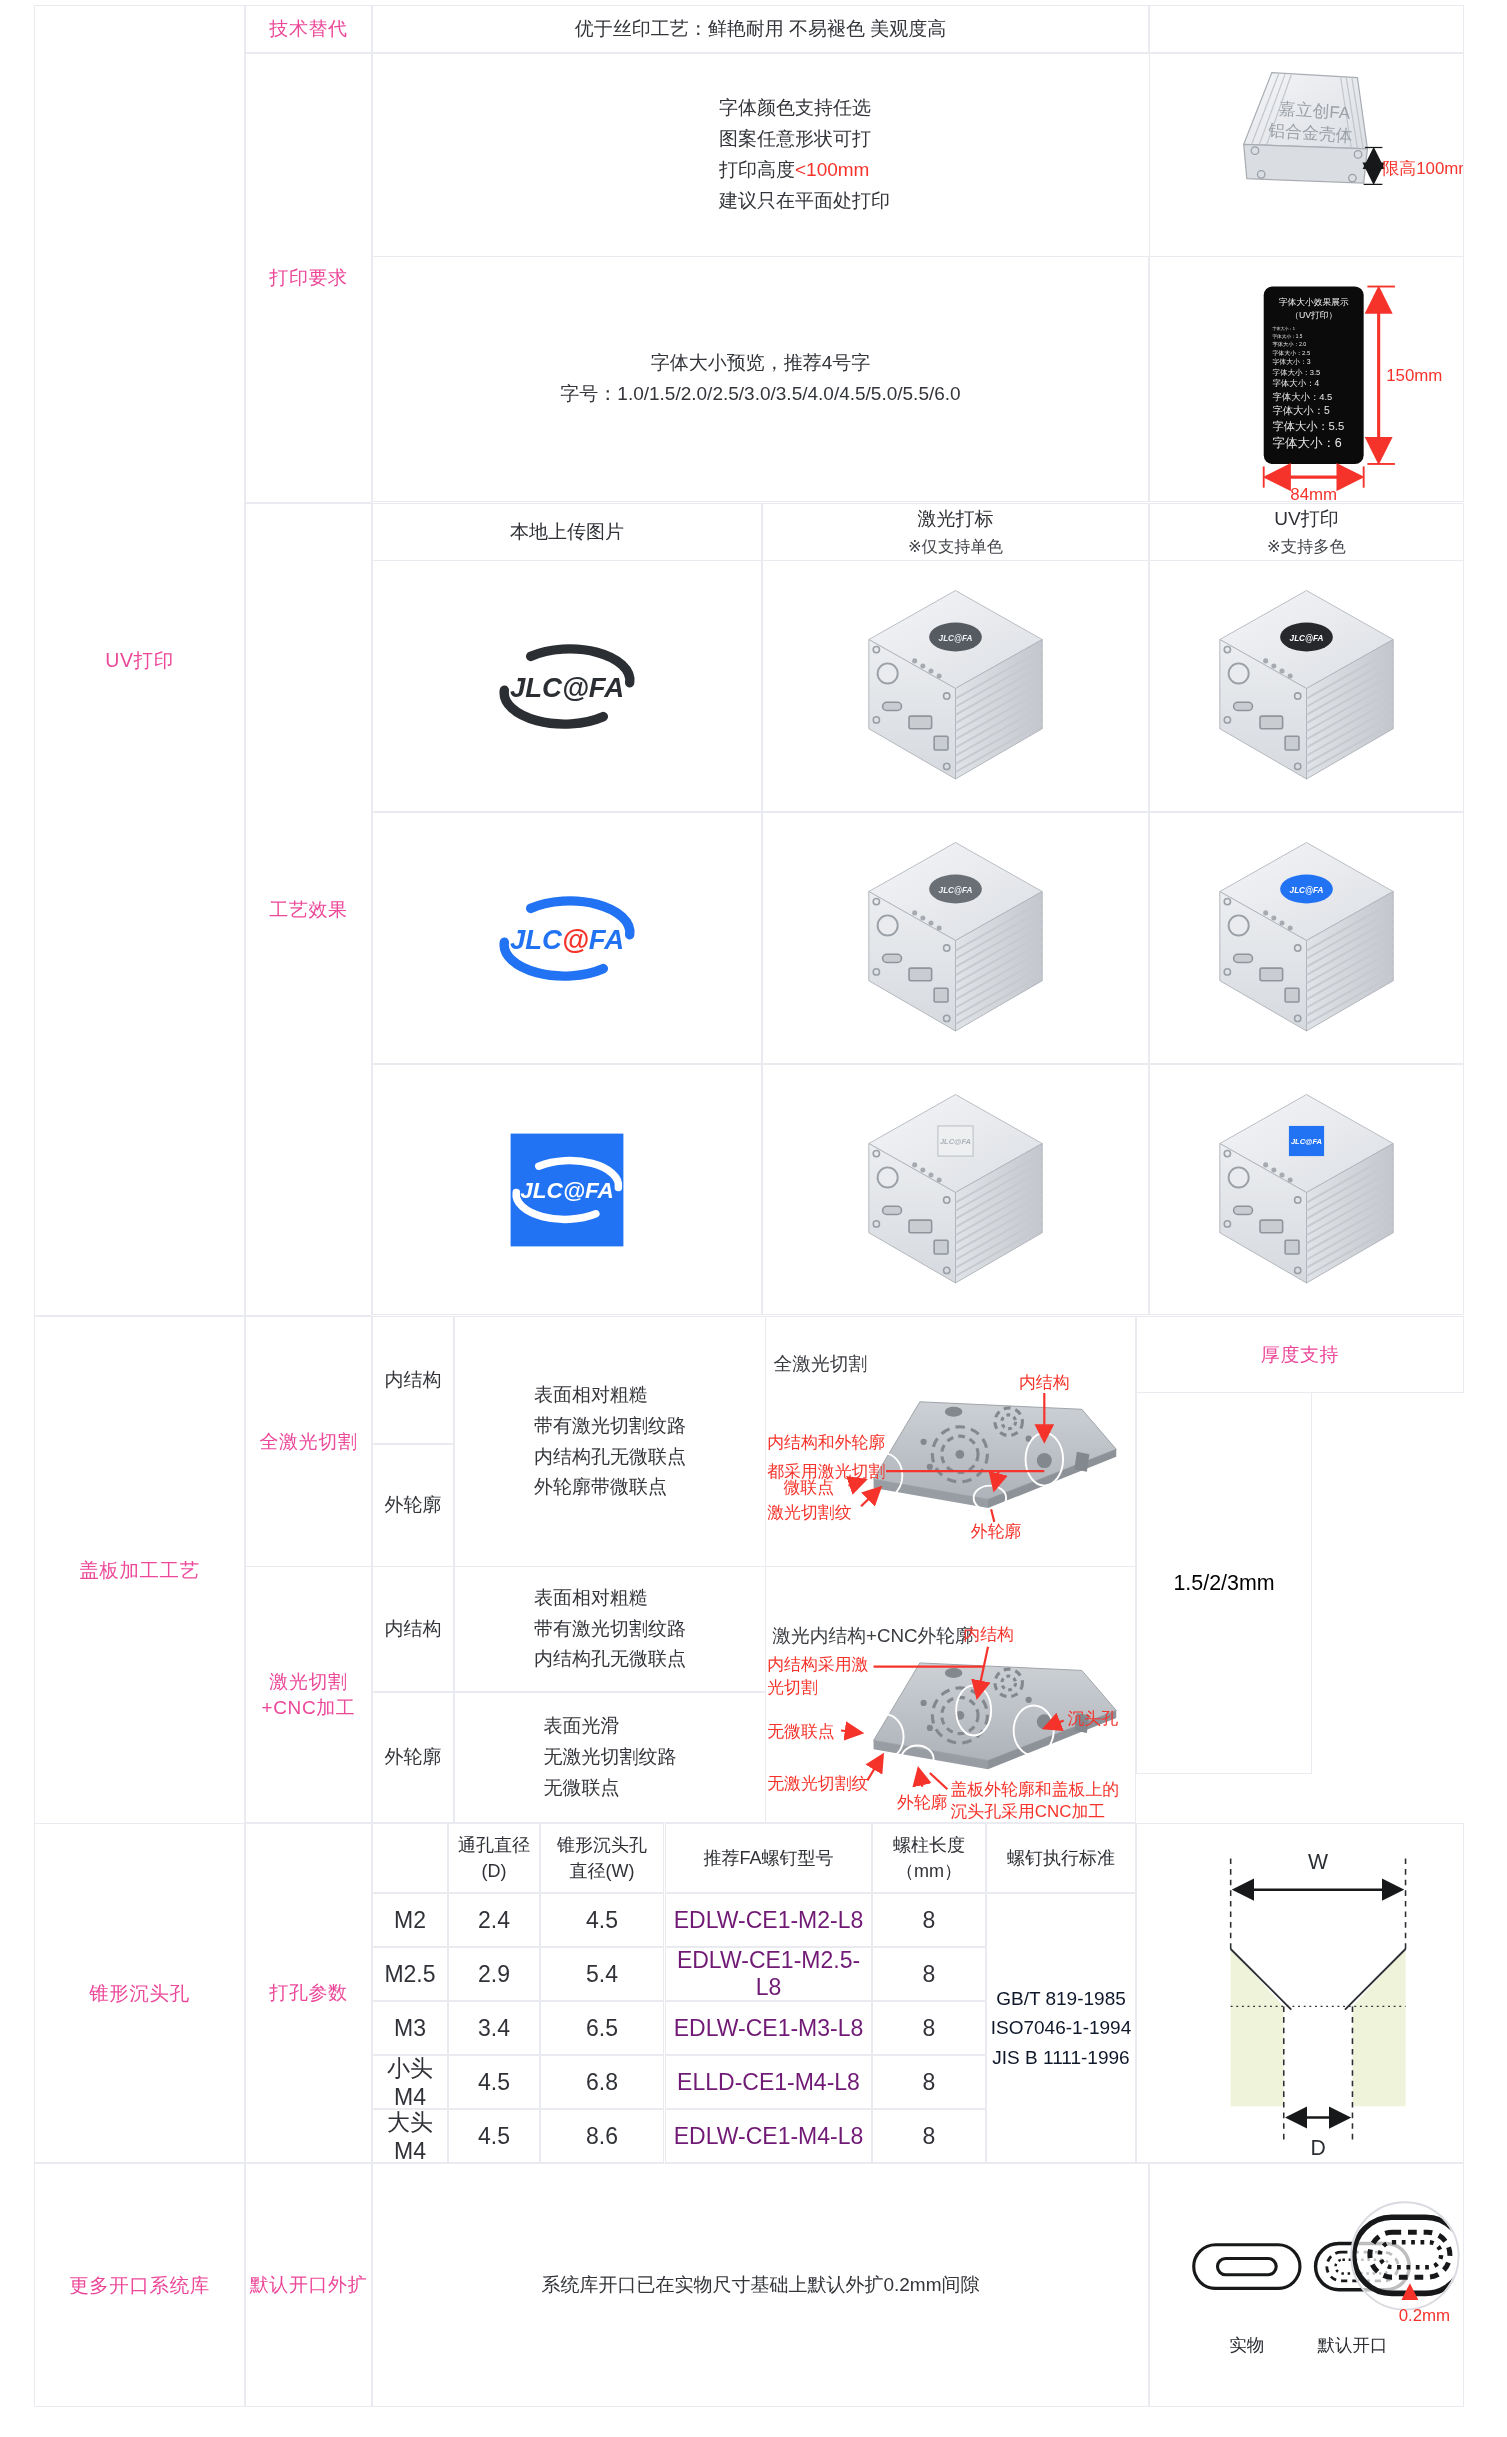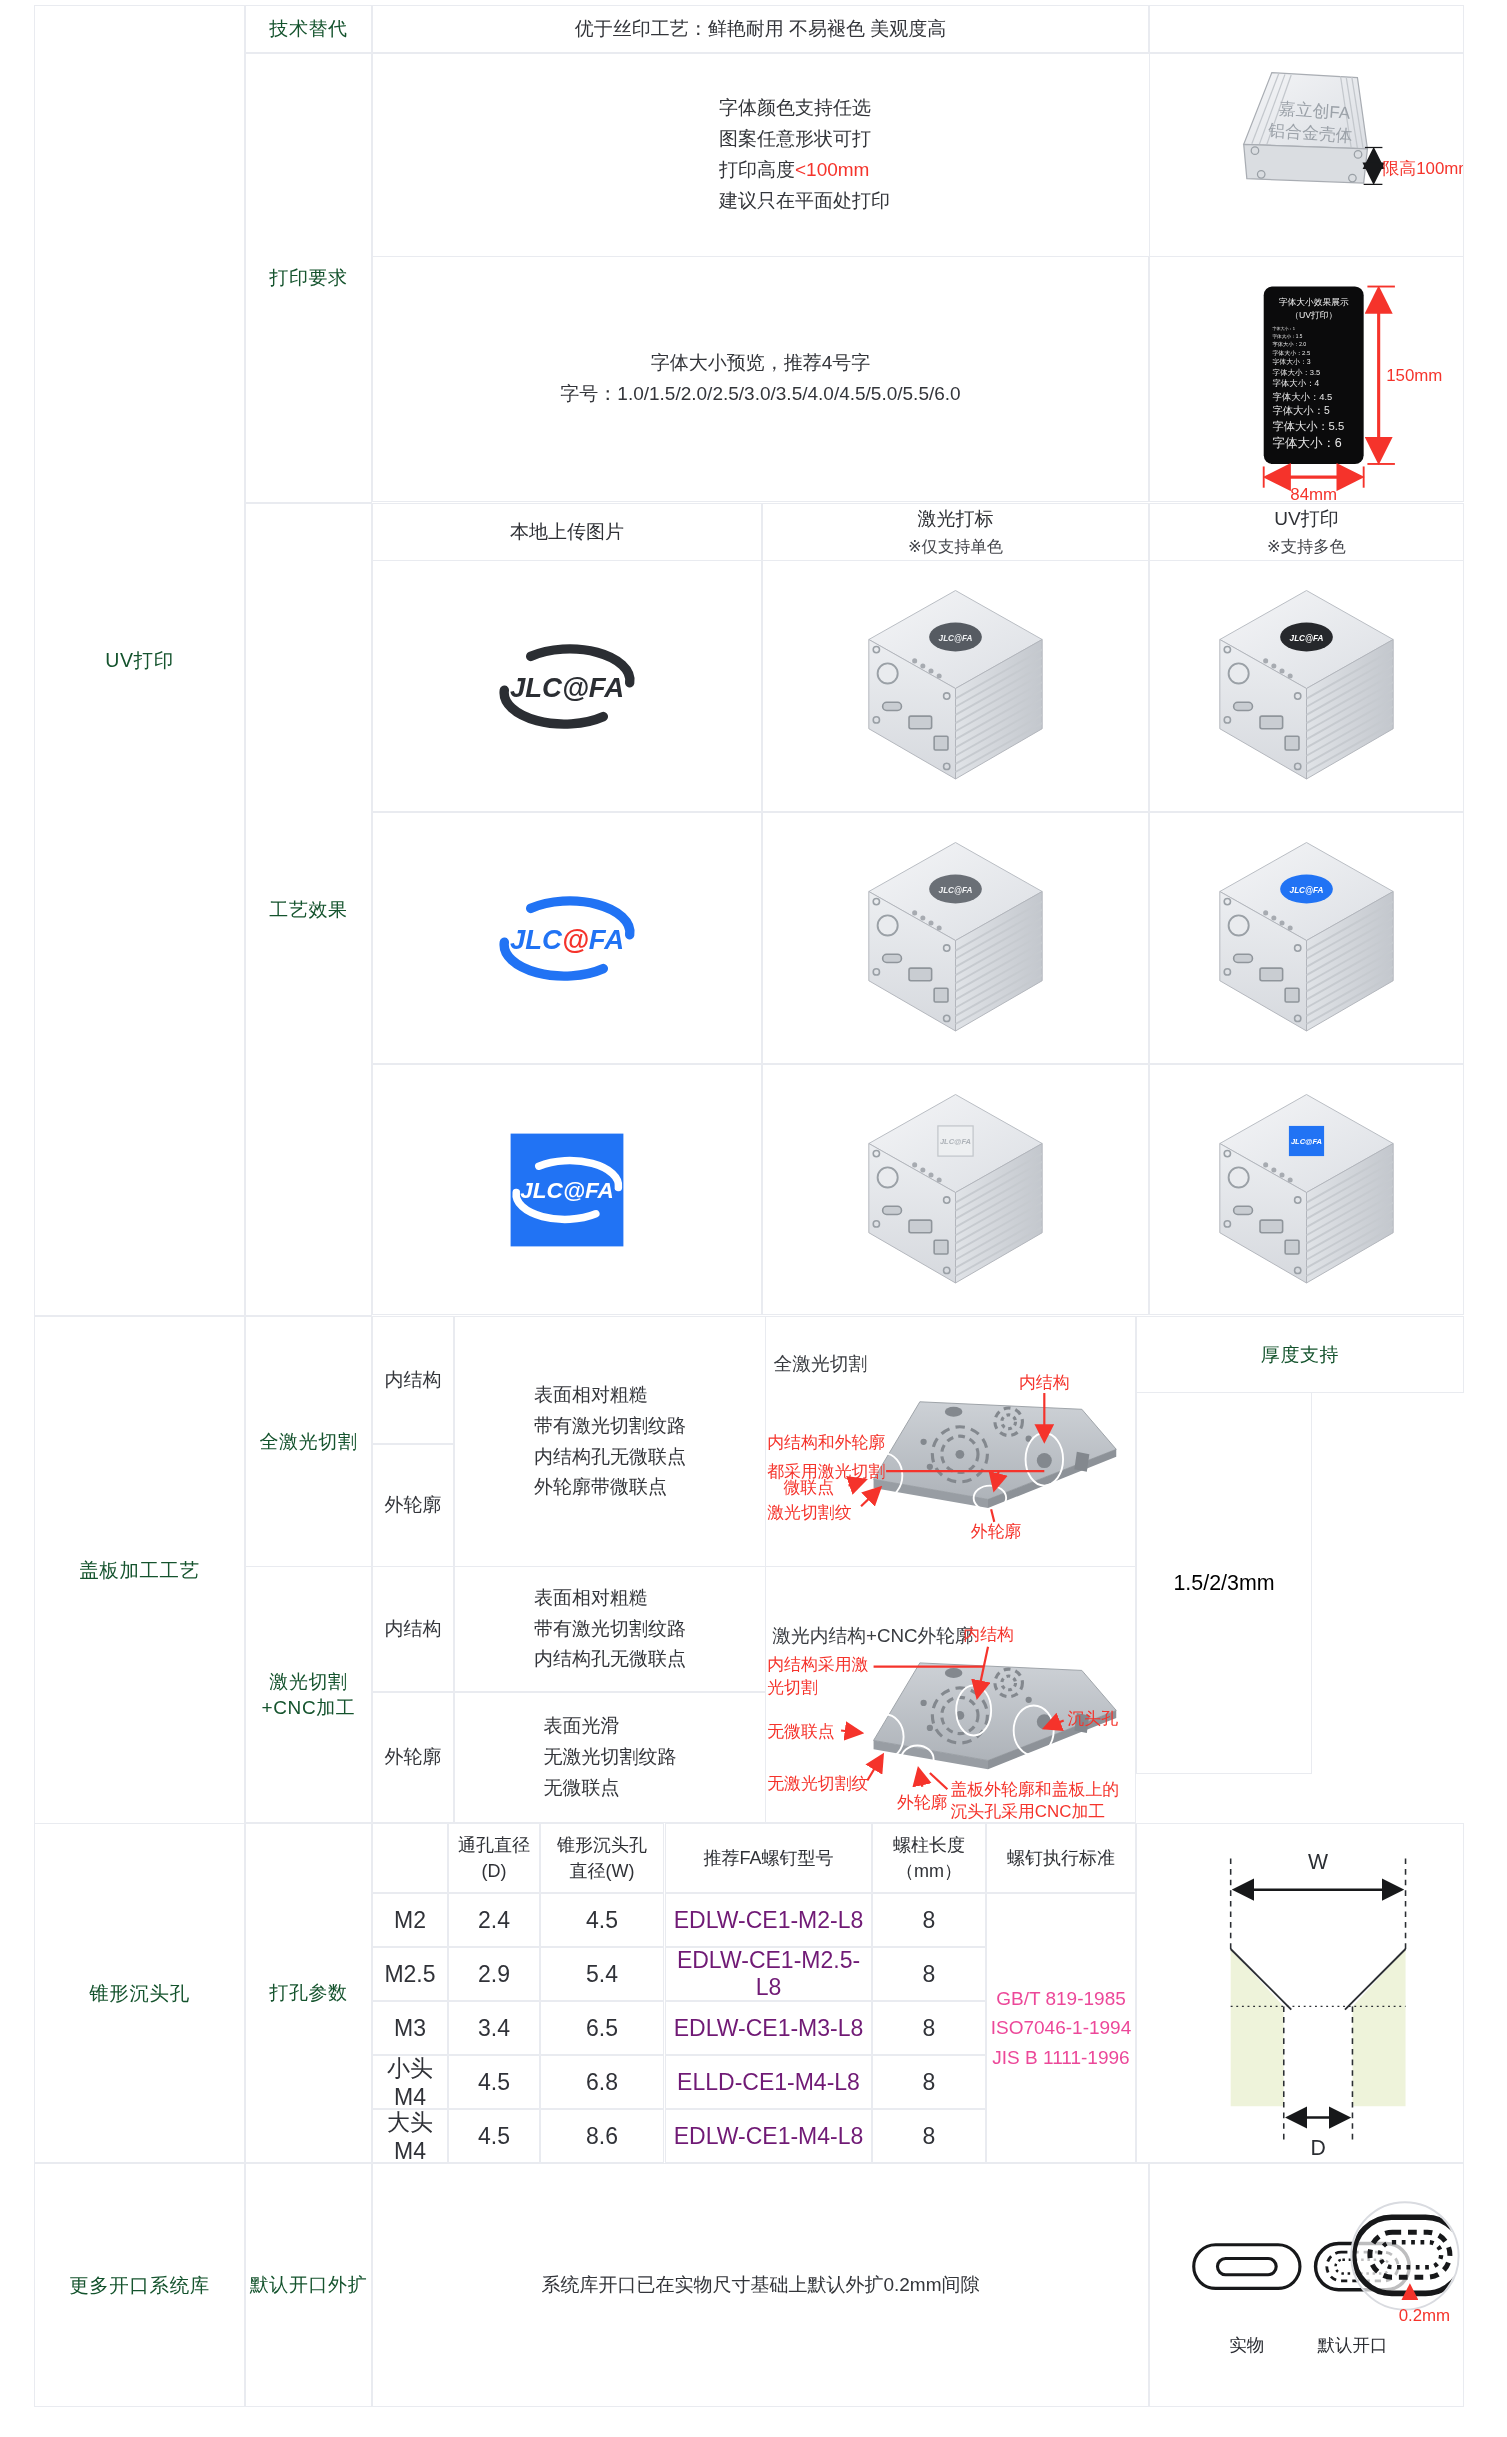--- a/index.html
+++ b/index.html
@@ -1,29 +1,29 @@
 <!DOCTYPE html>
 <html style="font-size:10px"><head>
 <meta charset="utf-8">
 <style>
   html,body{margin:0;padding:0;background:#fff;}
   .page{position:relative;width:1508px;height:2438px;background:#fff;overflow:hidden;
         font-family:"Liberation Sans","DejaVu Sans",sans-serif;color:#33353a;}
   .cell{position:absolute;box-sizing:border-box;border:0.6px solid #e9ebf0;background:#fff;
         display:flex;align-items:center;justify-content:center;text-align:center;}
-  .lbl{font-size:19.5px;color:#14532d;letter-spacing:0.6px;}
+  .lbl{font-size:19.5px;color:#ec4899;letter-spacing:0.6px;}
   .body30{font-size:19px;line-height:1.62;color:#33353a;}
   .note{font-size:16.3px;color:#43454b;margin-top:3.8px;}
   .col-head{display:flex;flex-direction:column;align-items:center;justify-content:center;font-size:19px;color:#2f3136;}
   .left-txt{display:inline-block;text-align:left;}
   .red{color:#f5332b;}
   .link{color:#701a75;}
   .tbl{font-size:23px;color:#303238;}
   .hdr2{font-size:18px;line-height:1.45;color:#2f3136;}
-  .std{font-size:19px;line-height:1.55;color:#ec4899;align-items:center;}
+  .std{font-size:19px;line-height:1.55;color:#0f172a;align-items:center;}
   .thick-note{font-size:19.5px;line-height:1.6;text-align:left;color:#303238;}
   svg{display:block;}
   svg text{font-family:"Liberation Sans","DejaVu Sans",sans-serif;}
   .ann{font-size:27px;fill:#f5332b;}
   .imgtitle{font-size:30px;fill:#3a3d42;}
 </style>
 </head>
 <body>
 
 <div class="page">

